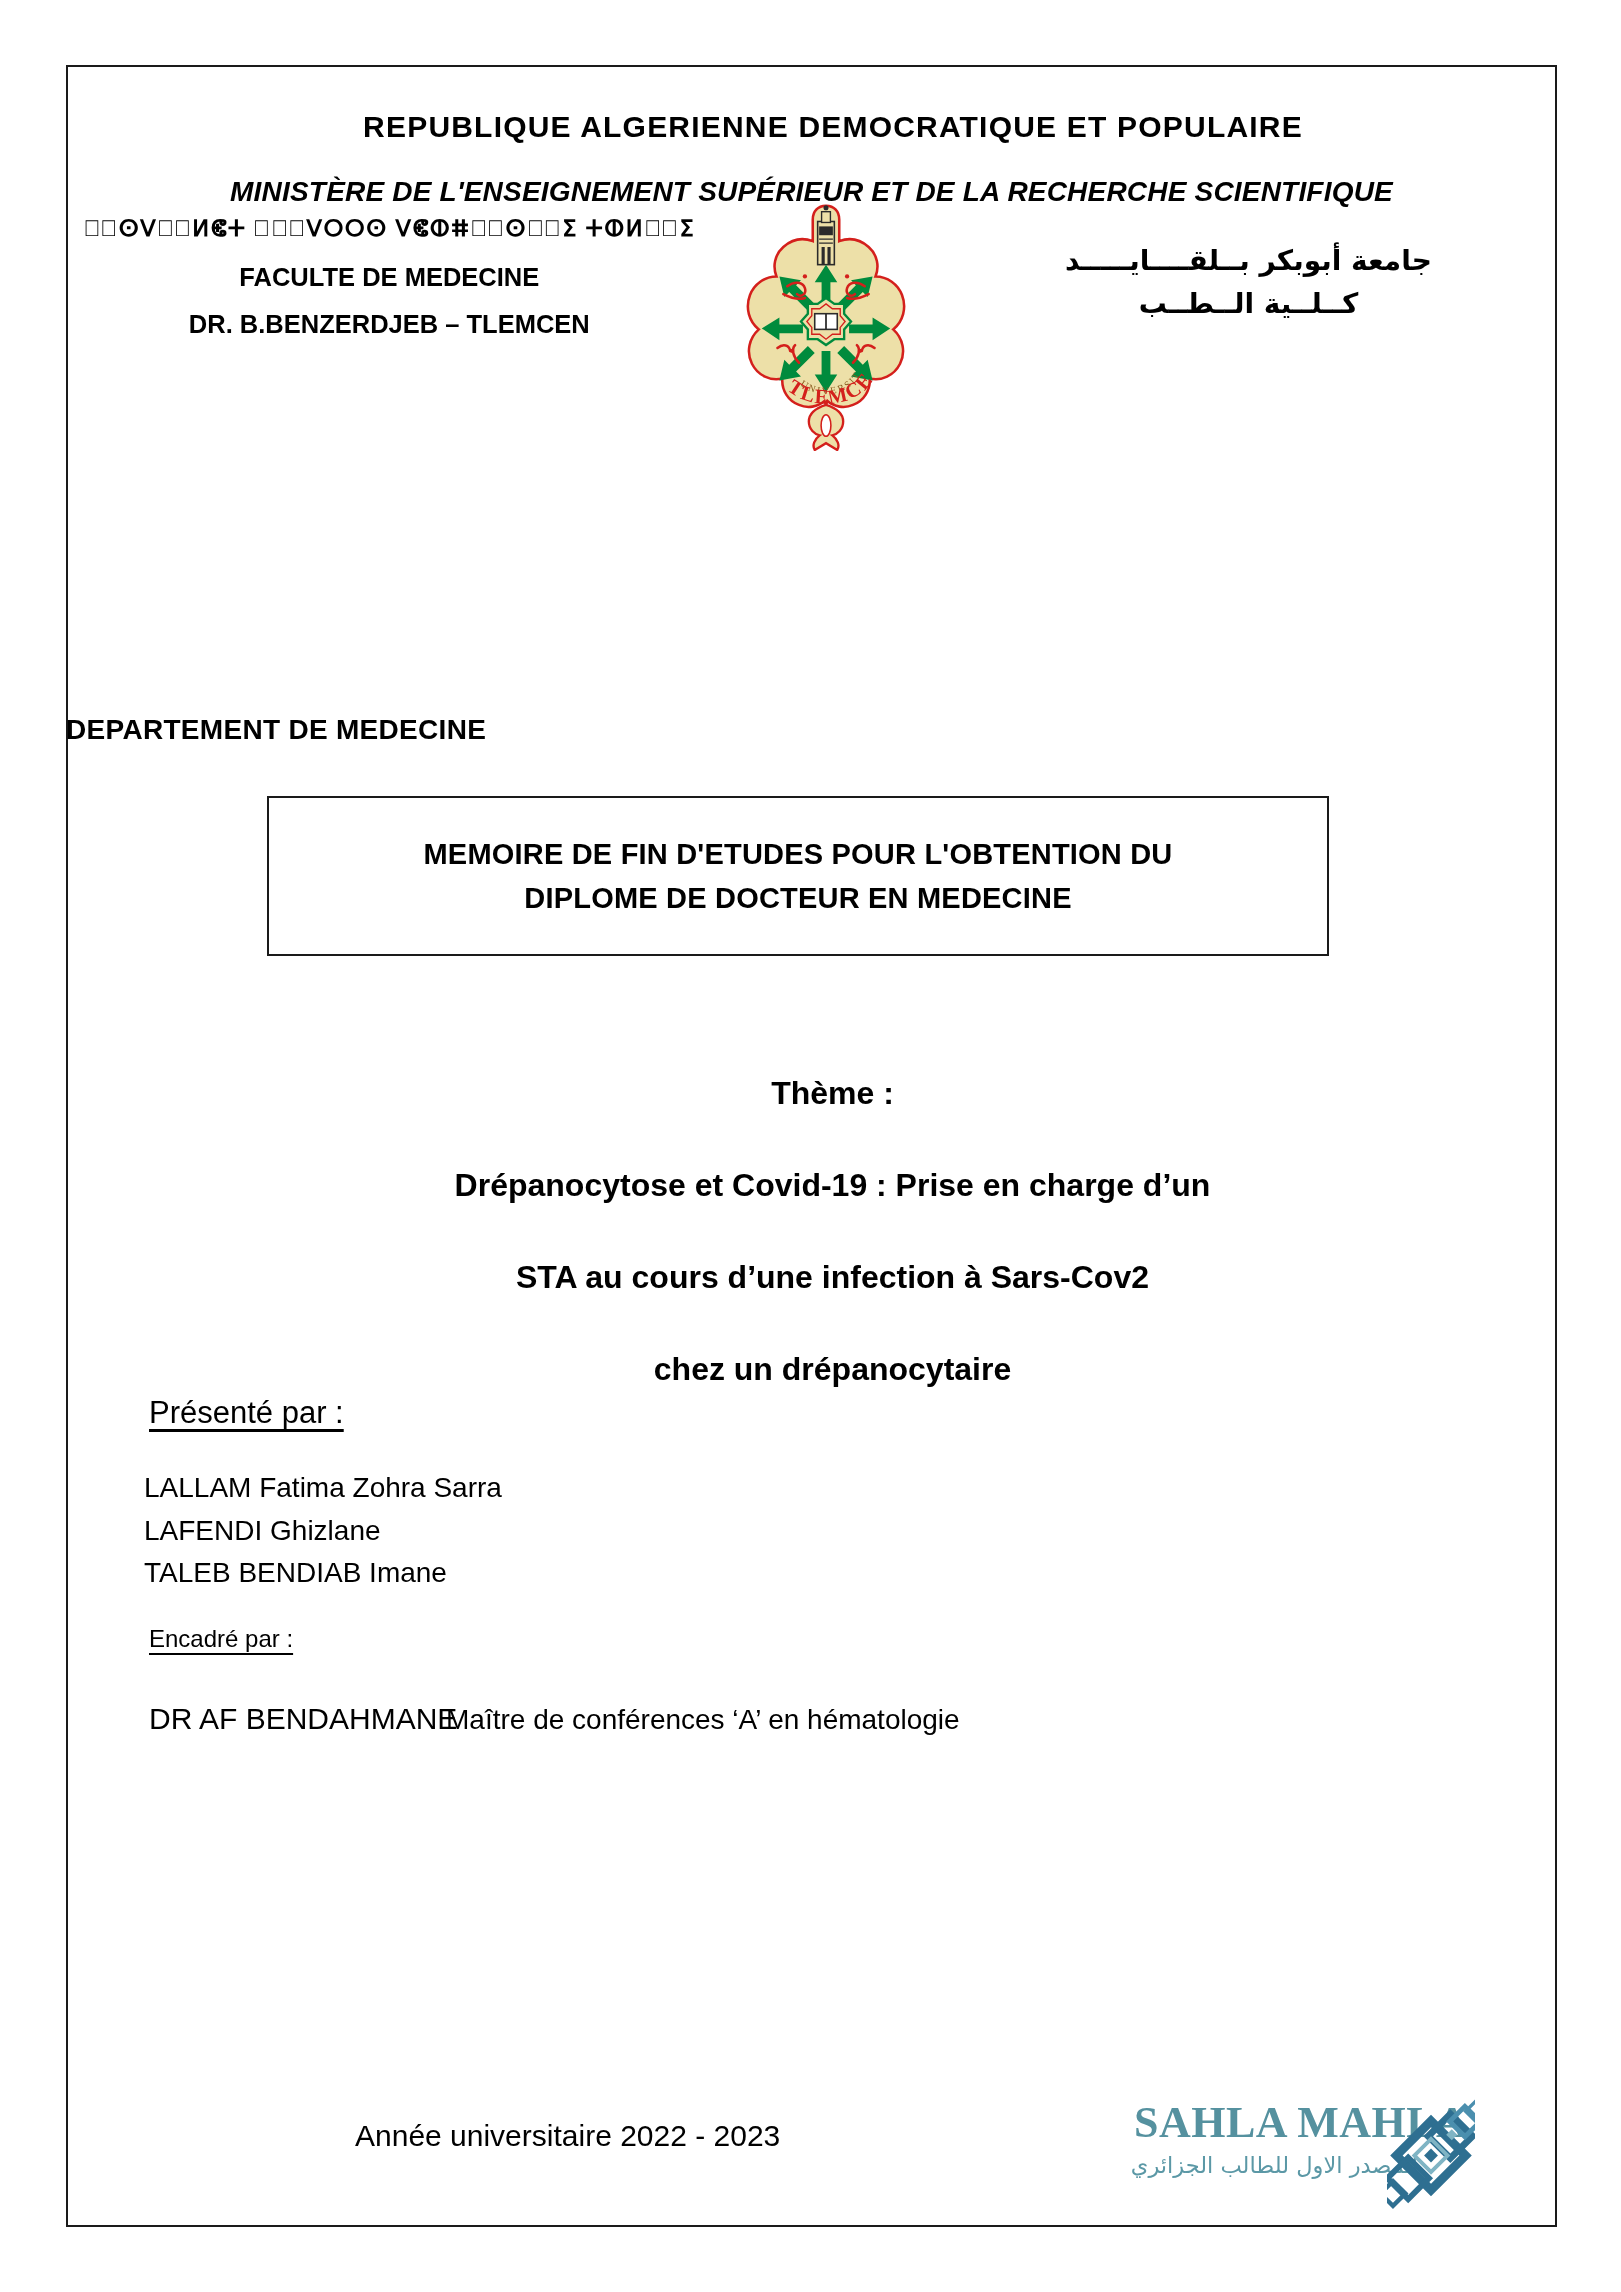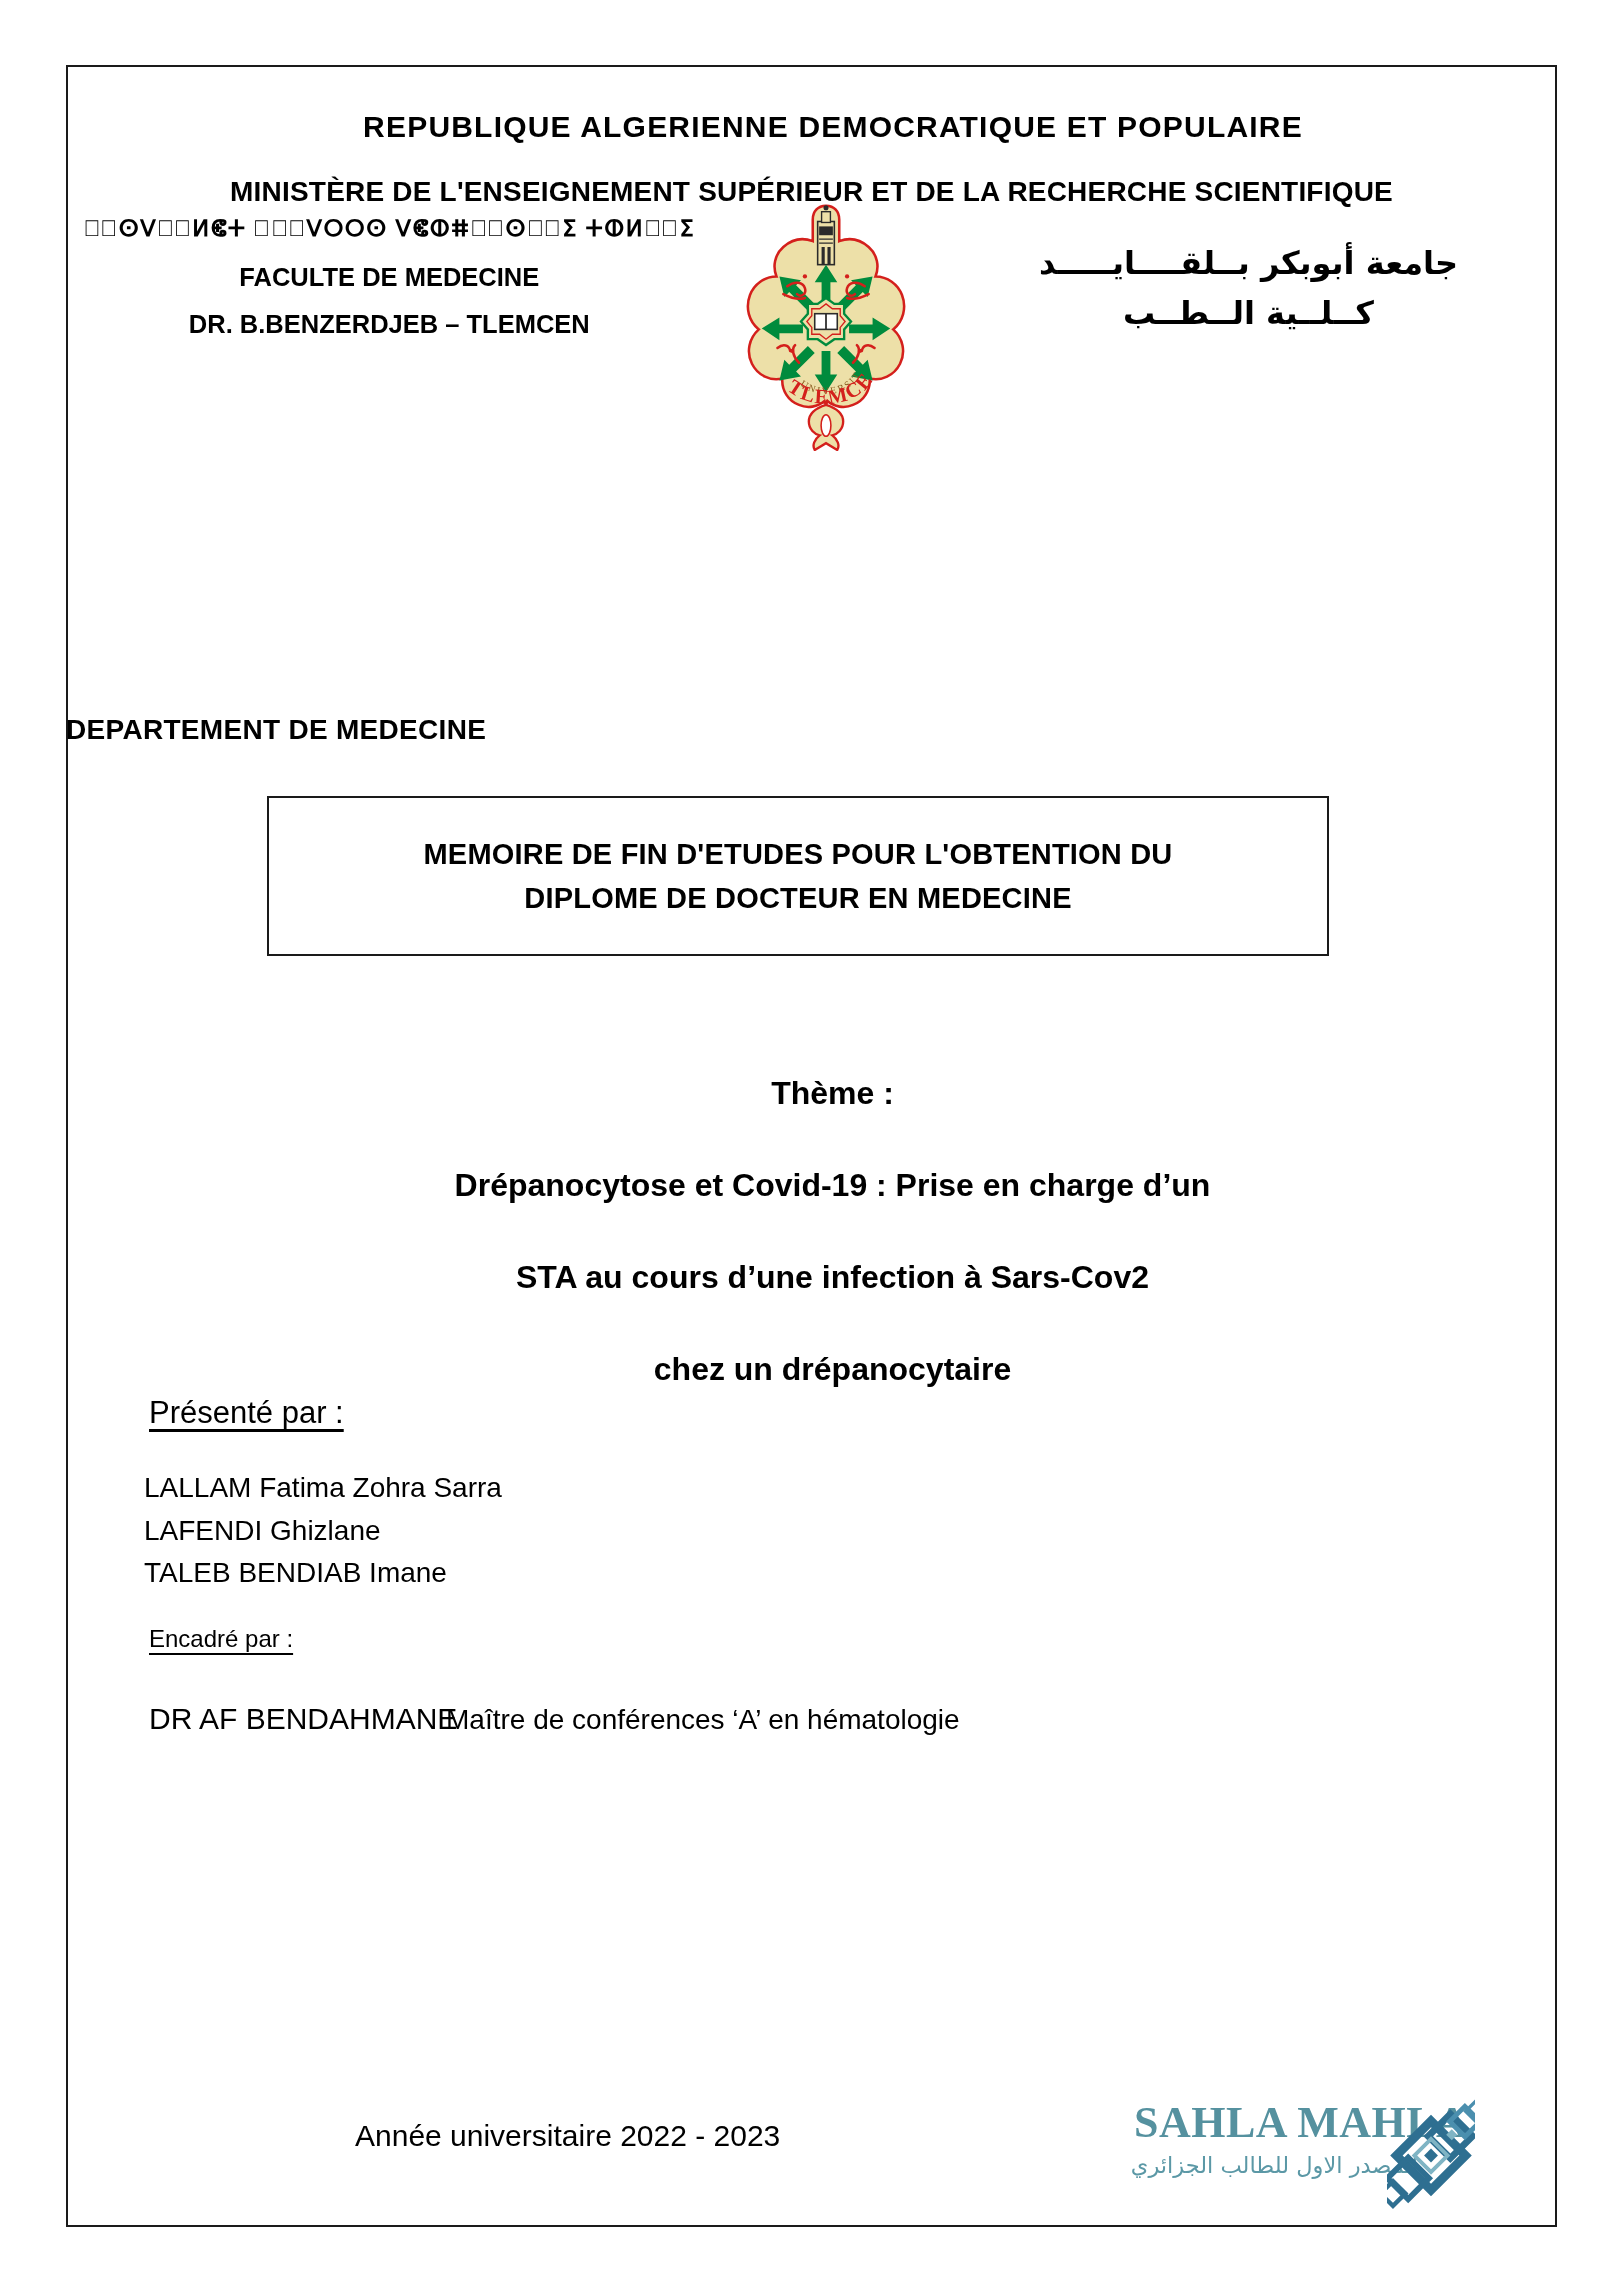--- a/index.html
+++ b/index.html
@@ -50,20 +50,21 @@
   .hdr-ministry {
     position: absolute;
     left: 0;
     top: 111px;
     width: 1491px;
     text-align: center;
     font-size: 28px;
     font-weight: bold;
     letter-spacing: 0.2px;
     white-space: nowrap;
+    font-style: italic;
   }
 
   
   .uni-block {
     position: absolute;
     left: 9.8px;
     top: 149px;
     width: 627px;
     text-align: center;
   }
@@ -98,21 +99,21 @@
   .ar-block {
     position: absolute;
     right: 34px;
     top: 174px;
     width: 549px;
     text-align: center;
     direction: rtl;
     font-family: "DejaVu Sans", sans-serif;
   }
   .ar-line {
-    font-size: 32px;
+    font-size: 28px;
     font-weight: bold;
     line-height: 1.55;
     white-space: nowrap;
   }
 
   
   .dept {
     position: absolute;
     left: 0;
     top: 649px;

